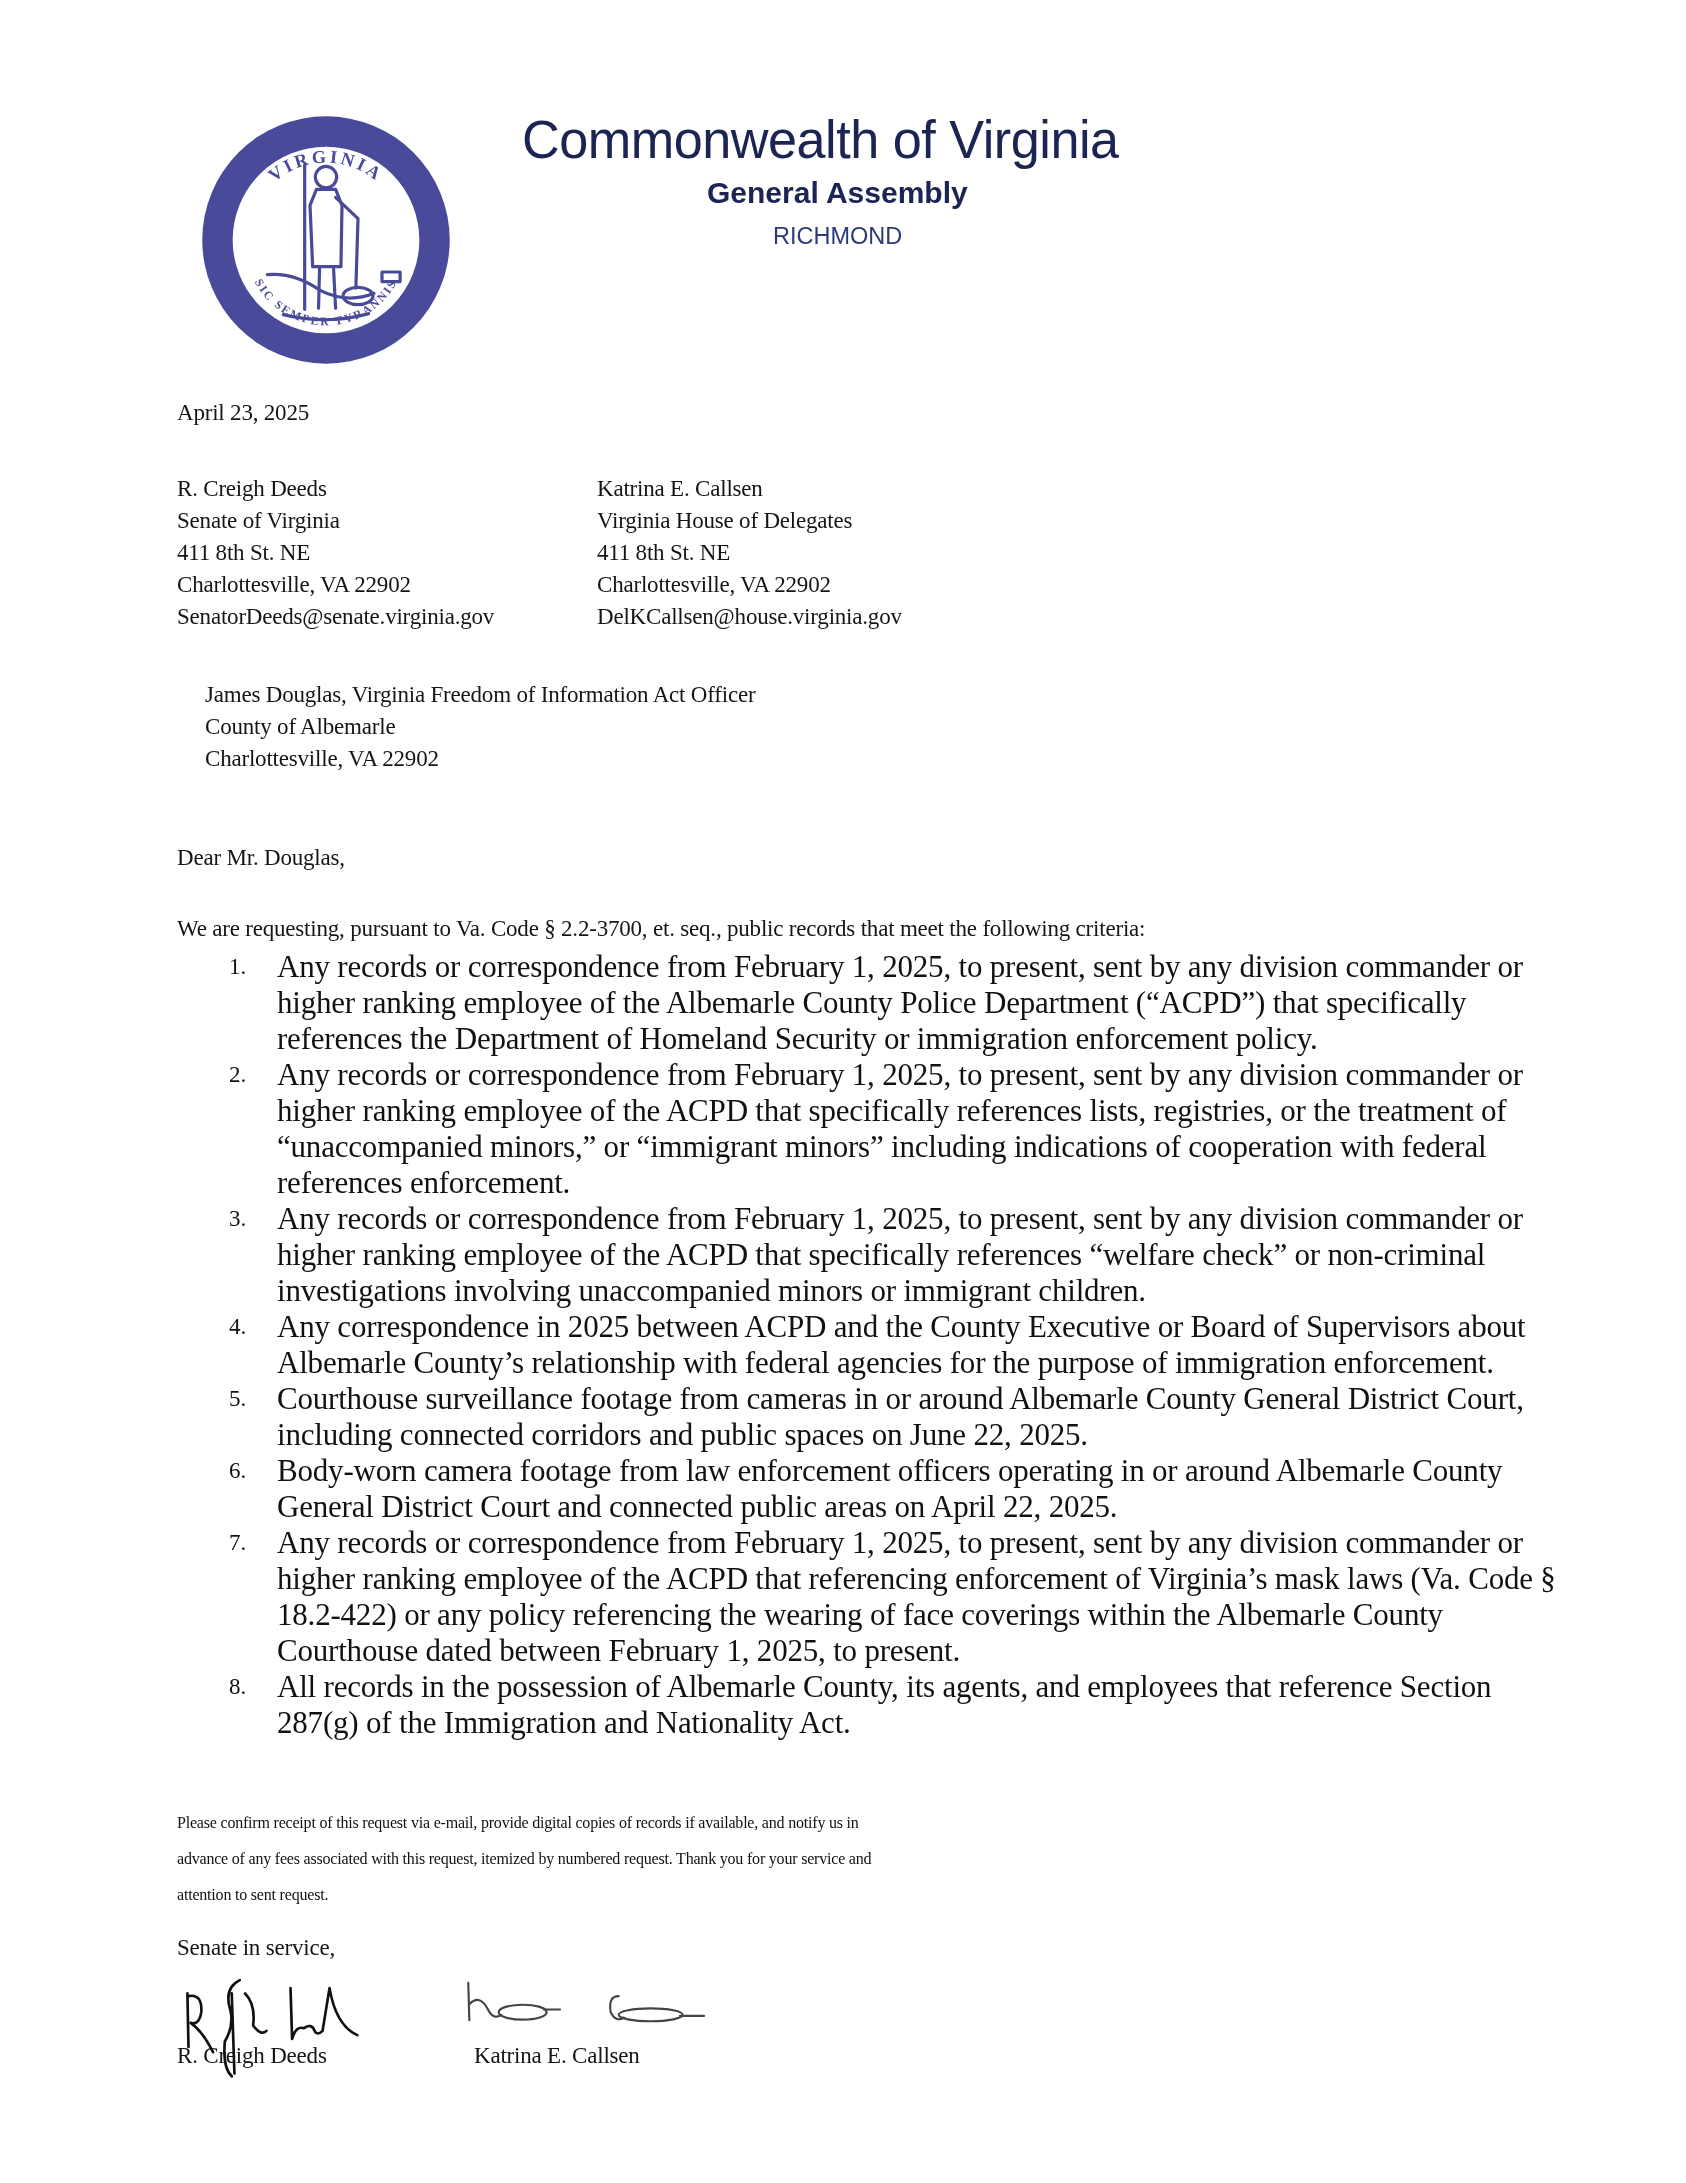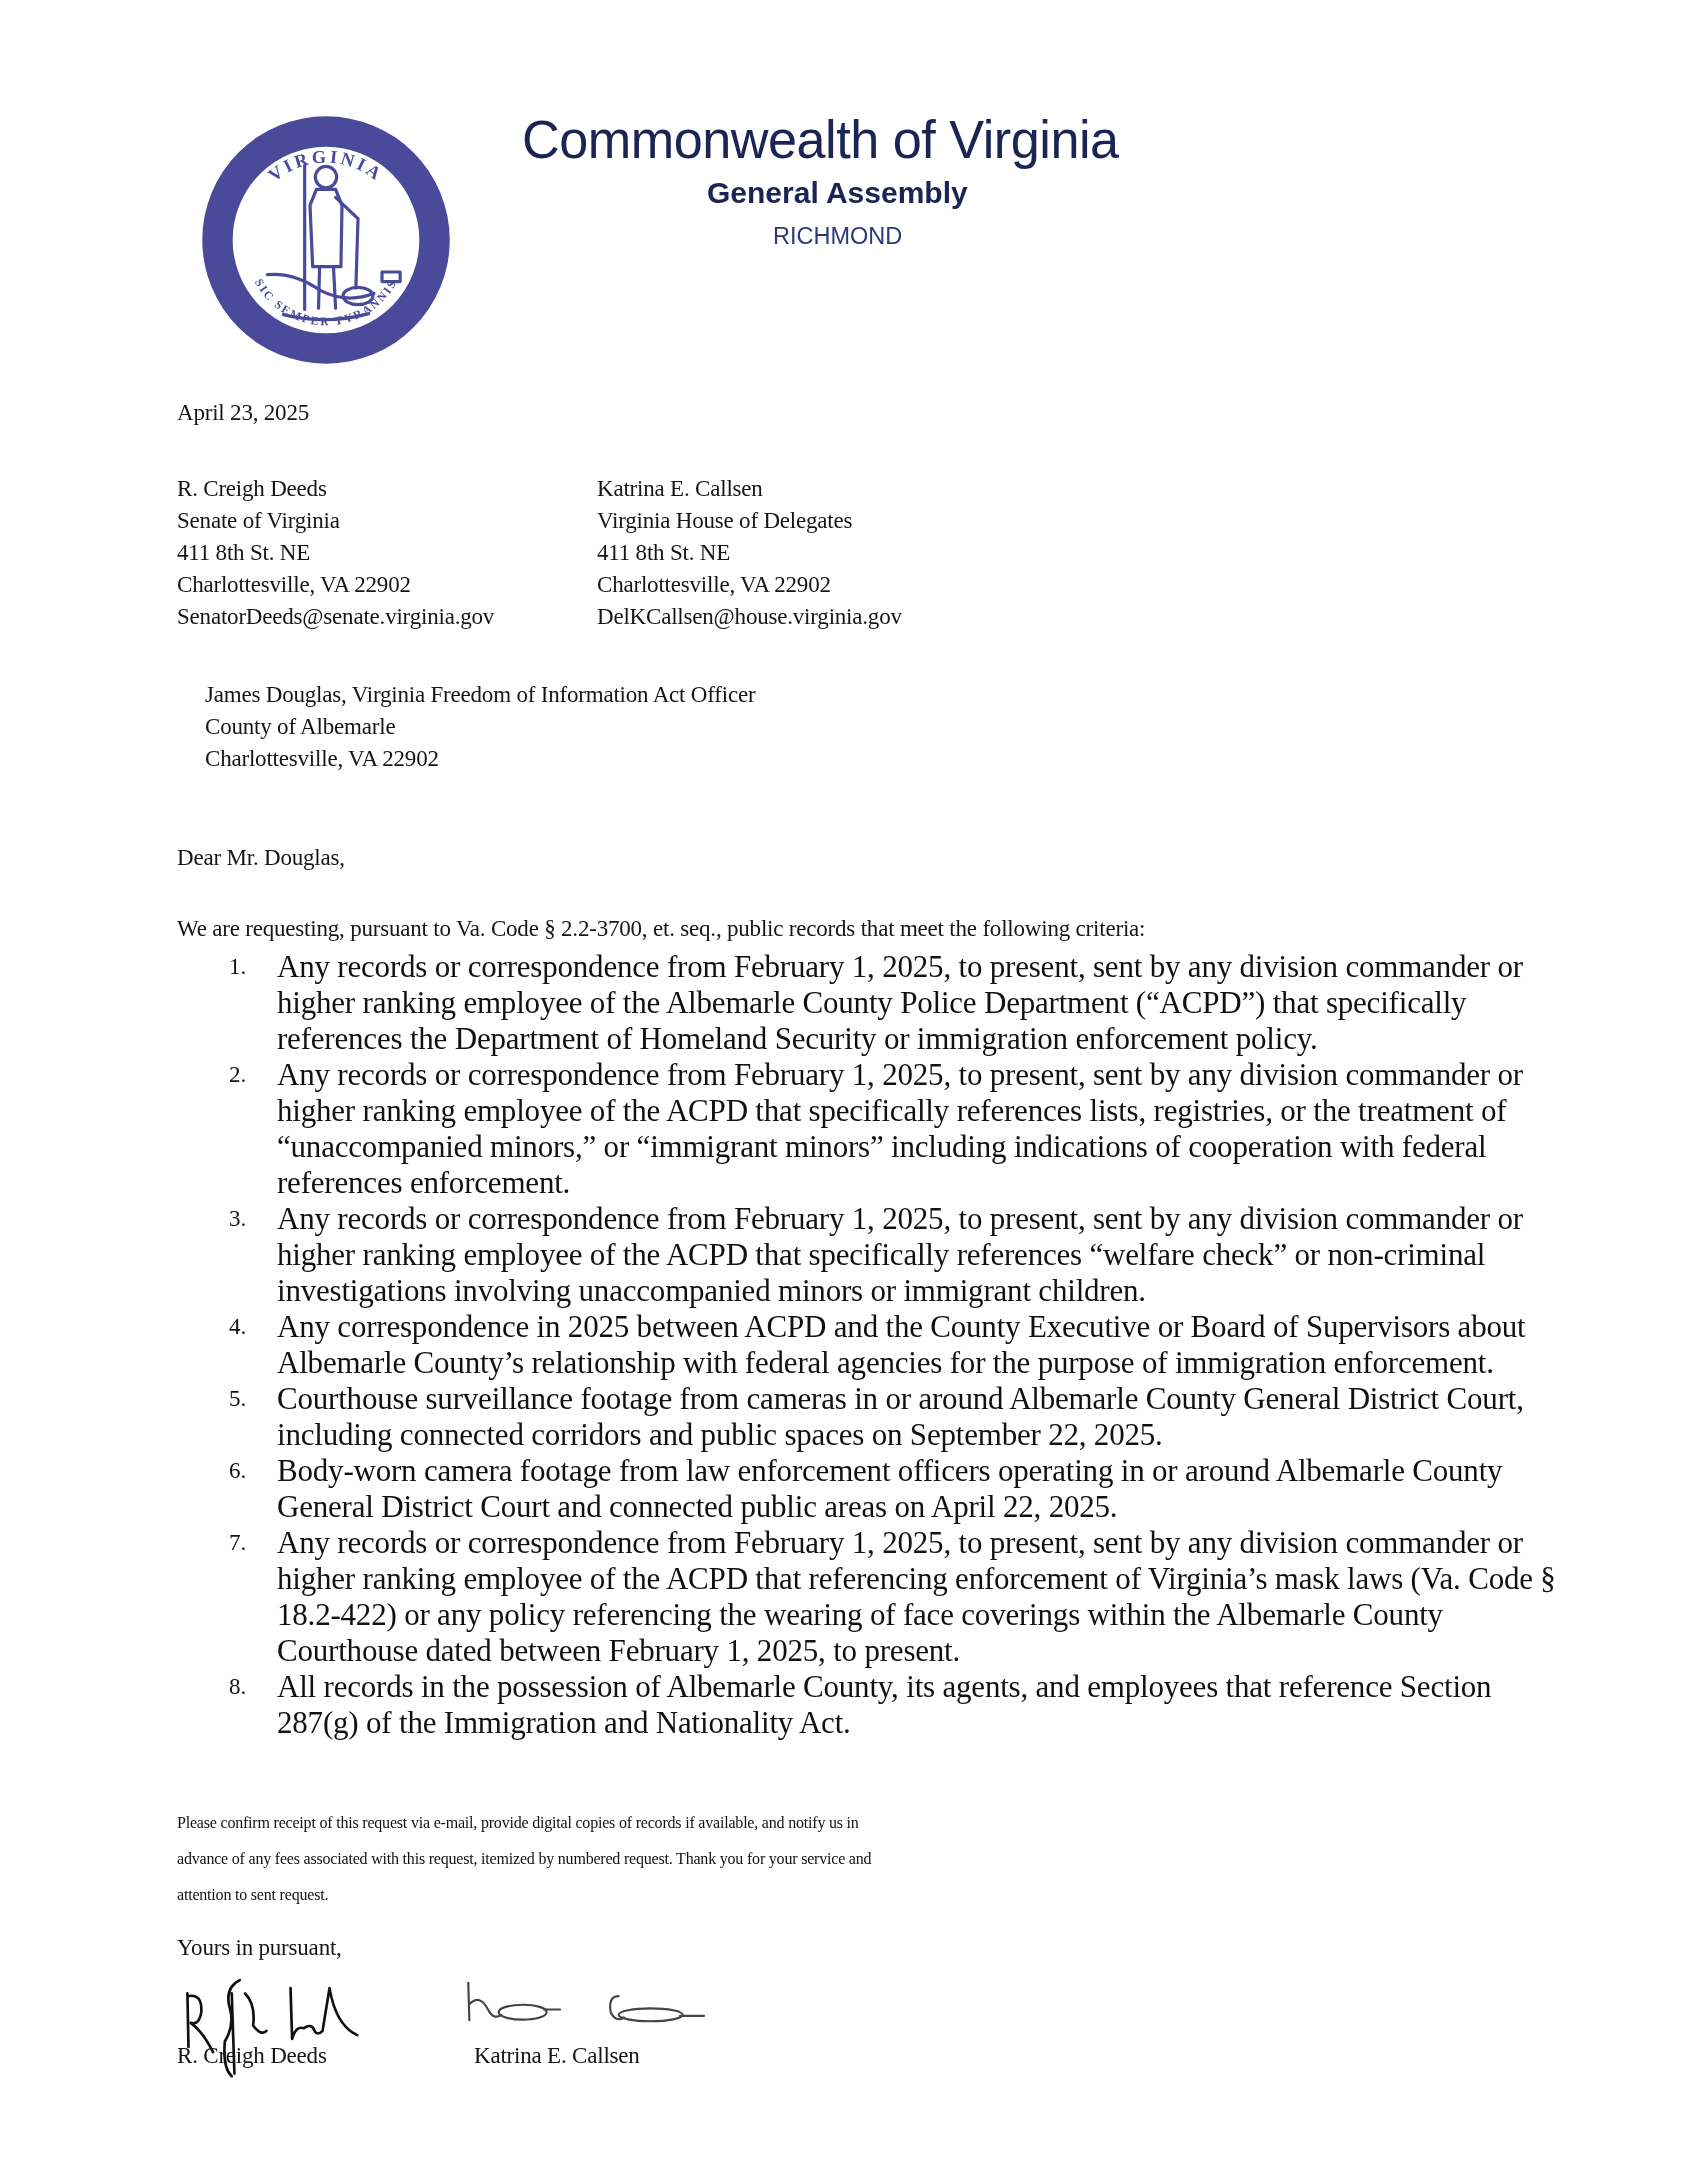--- a/index.html
+++ b/index.html
@@ -124,21 +124,21 @@
       <span class="num">4.</span>
       <div class="lines">
         <div>Any correspondence in 2025 between ACPD and the County Executive or Board of Supervisors about</div>
         <div>Albemarle County’s relationship with federal agencies for the purpose of immigration enforcement.</div>
       </div>
     </div>
     <div class="li">
       <span class="num">5.</span>
       <div class="lines">
         <div>Courthouse surveillance footage from cameras in or around Albemarle County General District Court,</div>
-        <div>including connected corridors and public spaces on September 22, 2025.</div>
+        <div>including connected corridors and public spaces on June 22, 2025.</div>
       </div>
     </div>
     <div class="li">
       <span class="num">6.</span>
       <div class="lines">
         <div>Body-worn camera footage from law enforcement officers operating in or around Albemarle County</div>
         <div>General District Court and connected public areas on April 22, 2025.</div>
       </div>
     </div>
     <div class="li">
@@ -158,21 +158,21 @@
       </div>
     </div>
   </div>
 
 <div class="para" style="top:1785px;">
   <div>Please confirm receipt of this request via e-mail, provide digital copies of records if available, and notify us in</div>
   <div>advance of any fees associated with this request, itemized by numbered request. Thank you for your service and</div>
   <div>attention to sent request.</div>
 </div>
 
-<div class="t" style="left:177px; top:1932px;">Yours in pursuant,</div>
+<div class="t" style="left:177px; top:1932px;">Senate in service,</div>
 
 <div class="sig" style="left:181px; top:1972px; width:203px; height:107px;">
   <svg width="203" height="107" viewBox="0 0 380 200">
     <g fill="none" stroke="#111" stroke-width="5" stroke-linecap="round" stroke-linejoin="round">
       <path d="M 12 40 L 14 140"></path>
       <path d="M 14 45 Q 40 40 38 75 Q 34 100 18 95 Q 40 110 60 150"></path>
       <path d="M 110 15 Q 80 30 92 70 Q 100 100 82 130 Q 78 180 95 195 M 95 40 L 100 190"></path>
       <path d="M 120 40 Q 140 60 135 100 Q 150 120 160 110"></path>
       <path d="M 205 30 L 208 125 Q 215 100 230 105 Q 245 95 250 110 Q 255 120 265 110 L 278 30 Q 290 100 330 118"></path>
     </g>

